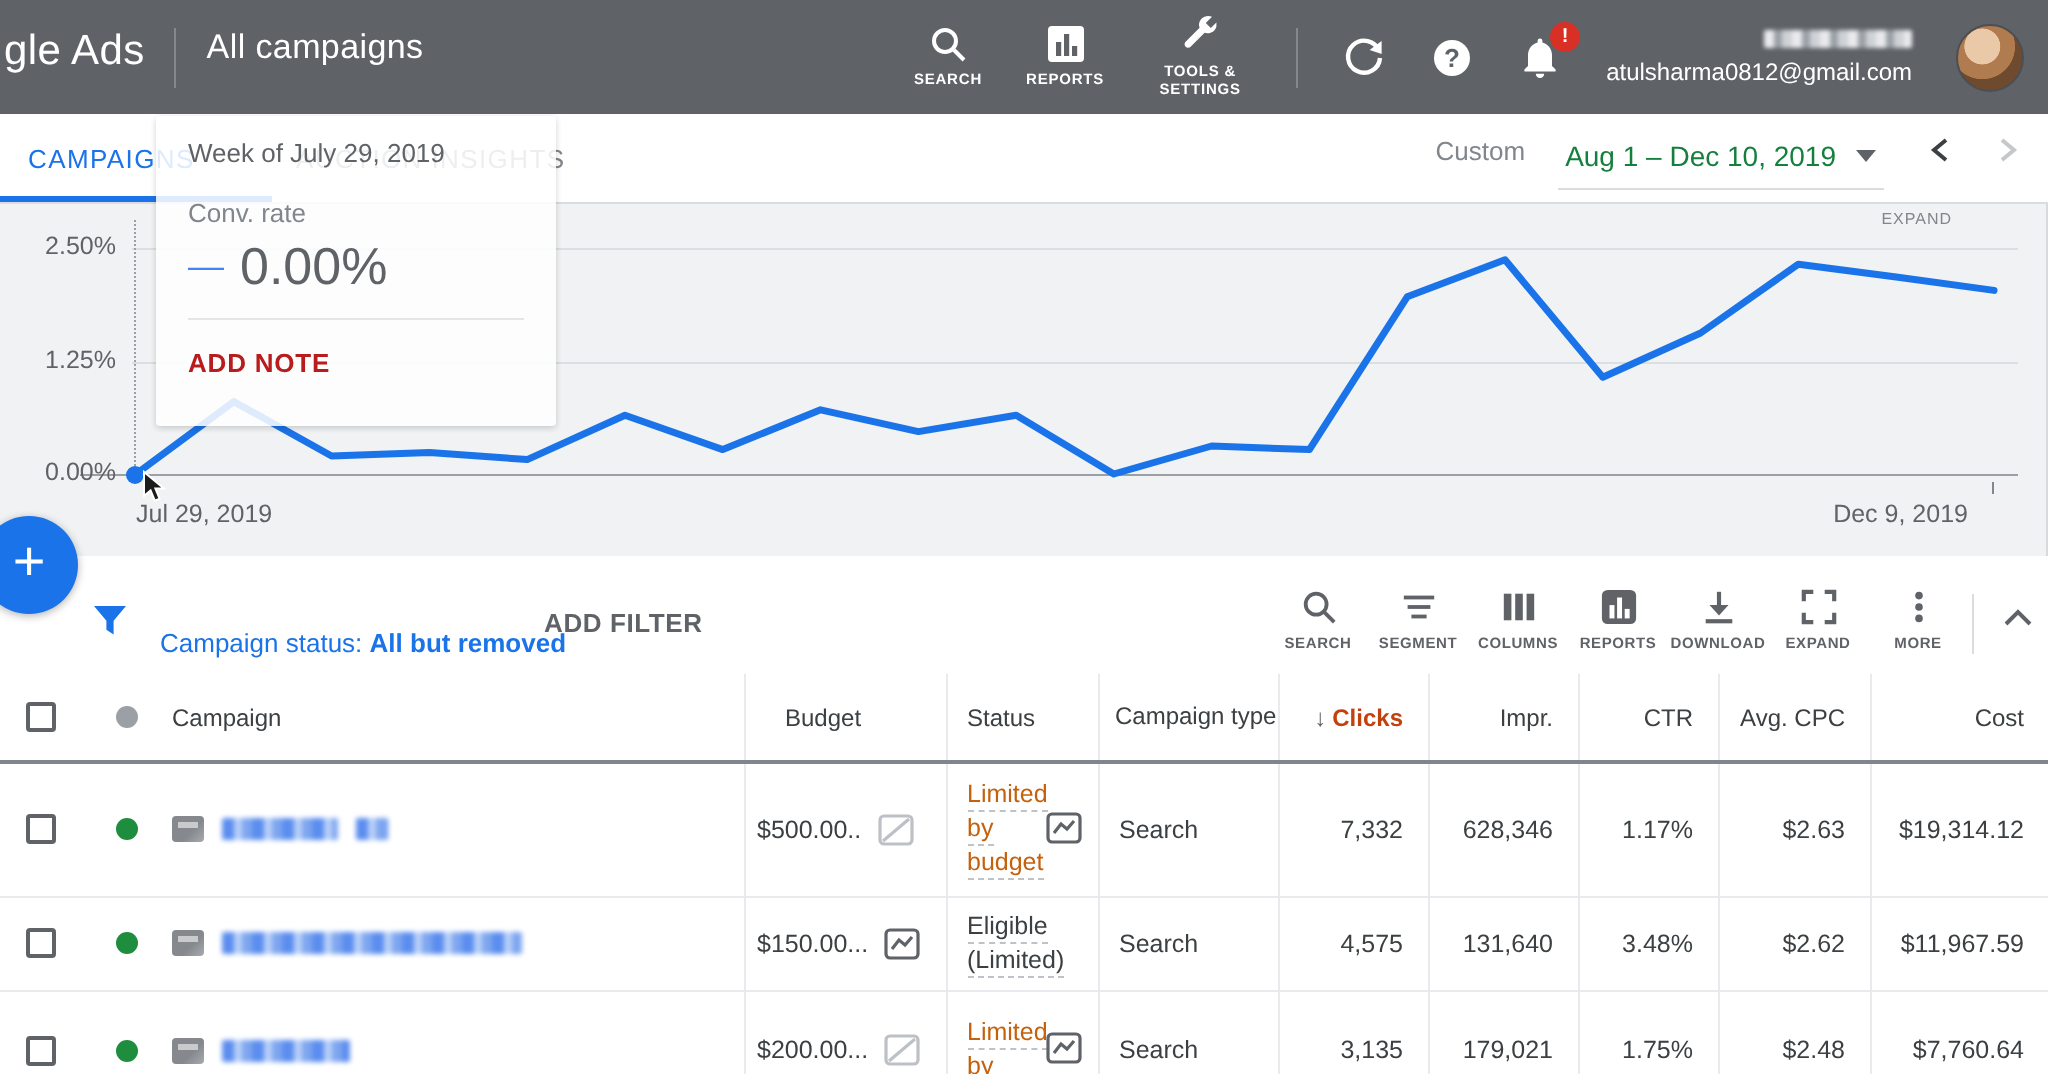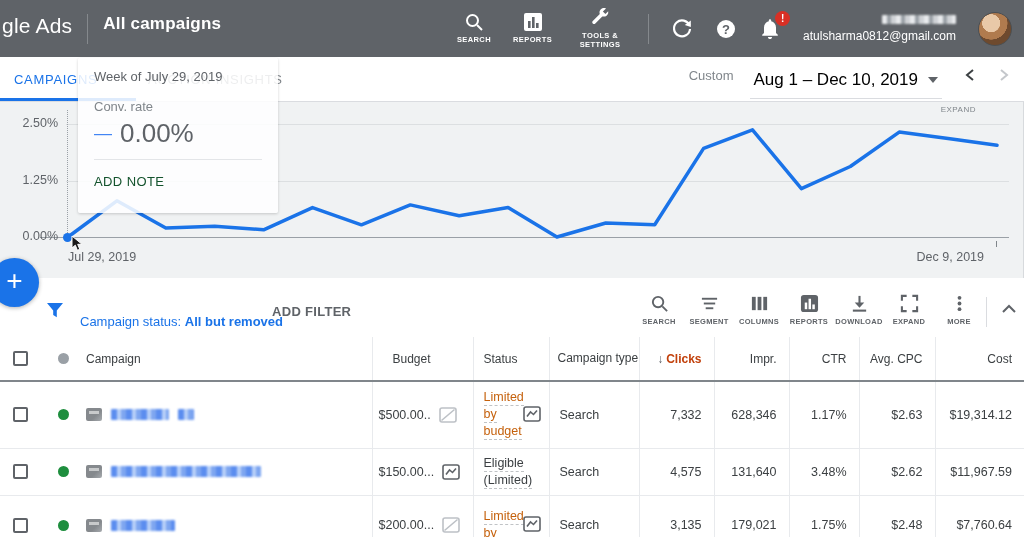--- a/index.html
+++ b/index.html
@@ -4,40 +4,40 @@
 <style>
   *{margin:0;padding:0;box-sizing:border-box}
   body{font-family:"Liberation Sans",sans-serif;background:#fff;-webkit-font-smoothing:antialiased}
   .screen{position:relative;width:1024px;height:537px;overflow:hidden;background:#fff}
 
   
   .topbar{position:absolute;top:0;left:0;width:100%;height:57px;background:#5f6368;color:#fff;display:flex;align-items:center}
   .tb-left{display:flex;align-items:flex-start;gap:15px;padding-left:2px}
   .logo{font-size:21px;letter-spacing:.2px;white-space:nowrap}
   .tb-div{width:1px;height:30px;background:#85898d}
-  .page-title{font-size:17px;font-weight:700;letter-spacing:.2px}
+  .page-title{font-size:17px;font-weight:400;letter-spacing:.2px}
   .tb-right{position:absolute;right:12px;top:0;height:57px;display:flex;align-items:center;gap:22px}
   .nav-btn{display:flex;flex-direction:column;align-items:center;gap:3px;font-size:7.5px;font-weight:700;letter-spacing:.4px;color:#fff;cursor:pointer;text-align:center;line-height:1.25}
   .ico-btn{display:flex;align-items:center;justify-content:center;cursor:pointer;position:relative}
   .badge{position:absolute;top:-7px;right:-9px;width:15px;height:15px;border-radius:50%;background:#d93025;color:#fff;font-size:10px;font-weight:700;display:flex;align-items:center;justify-content:center}
   .account{display:flex;flex-direction:column;align-items:flex-end;gap:5px}
   .redact-gray{width:74px;height:9px;border-radius:1px;background:repeating-linear-gradient(90deg,#e8eaed 0 5px,#9aa0a6 5px 9px,#cfd2d6 9px 14px);filter:blur(1px)}
   .email{font-size:12px;color:#fff}
   .avatar{width:34px;height:34px;border-radius:50%;background:radial-gradient(circle at 38% 32%,#e9c9a8 0 30%,#b07b4e 31% 55%,#6e4a2e 56% 100%);border:1px solid #4c4f52}
 
   
   .tabbar{position:absolute;top:57px;left:0;width:100%;height:45px;background:#fff;border-bottom:1px solid #dadce0}
   .tab{position:absolute;top:15px;font-size:13px;font-weight:400;letter-spacing:.7px;cursor:pointer}
   .tab.active{color:#1a73e8}
   .tab.idle{color:#80868b}
   .tab-underline{position:absolute;left:0;bottom:0;width:136px;height:3px;background:#1a73e8}
   .date-ctl{position:absolute;right:14px;top:11px;display:flex;align-items:flex-start}
   .date-mode{color:#80868b;font-size:13px;margin-right:16px}
   .date-box{display:flex;align-items:center;gap:10px;border-bottom:1px solid #dadce0;padding:2px 4px 8px 4px;cursor:pointer}
-  .date-value{font-size:17px;color:#000000}
+  .date-value{font-size:14px;color:#15803d}
   .caret{width:0;height:0;border-left:5px solid transparent;border-right:5px solid transparent;border-top:6px solid #5f6368}
   .chev{margin-left:22px;cursor:pointer;display:flex}
 
   
   .chart{position:absolute;top:102px;left:0;width:1024px;height:176px;background:#f0f2f3;border-right:1px solid #d7dadd}
   .gline{position:absolute;left:66px;right:14px;height:1px;background:#dcdfe1}
   .axis0{position:absolute;left:40px;right:14px;height:1px;background:#9aa0a6}
   .ytick{position:absolute;left:0;width:58px;text-align:right;font-size:12.5px;color:#5f6368}
   .expand-lbl{position:absolute;right:47px;top:3px;font-size:8px;letter-spacing:.5px;color:#80868b}
   .xlabel{position:absolute;font-size:12.5px;color:#5f6368}
@@ -89,21 +89,21 @@
   
   .tooltip{position:absolute;left:78px;top:58px;width:200px;min-height:152px;background:rgba(255,255,255,.86);border-radius:2px;box-shadow:0 1px 3px rgba(0,0,0,.18);z-index:5;padding:11px 16px 24px 16px}
   .tt-title{font-size:13px;color:#5f6368}
   .tt-metric{font-size:13px;color:#80868b;margin-top:15px}
   .tt-valrow{display:flex;align-items:center;gap:8px;margin-top:4px}
   .tt-dash{color:#4285f4;font-size:18px}
   .tt-value{font-size:26px;color:#5f6368}
   .tt-div{height:1px;background:#e3e5e8;margin:10px 0}
   .tt-hint{font-size:13px;color:#3c4043}
   .tt-hint b{font-weight:700}
-  .tt-addnote{font-size:13px;font-weight:400;letter-spacing:.4px;color:#14532d;margin-top:14px;cursor:pointer}
+  .tt-addnote{font-size:13px;font-weight:700;letter-spacing:.4px;color:#b91c1c;margin-top:14px;cursor:pointer}
   svg{display:block}
 </style>
 </head>
 <body>
 
 <div class="screen">
 
   <header class="topbar">
     <div class="tb-left">
       <span class="logo">gle Ads</span>

